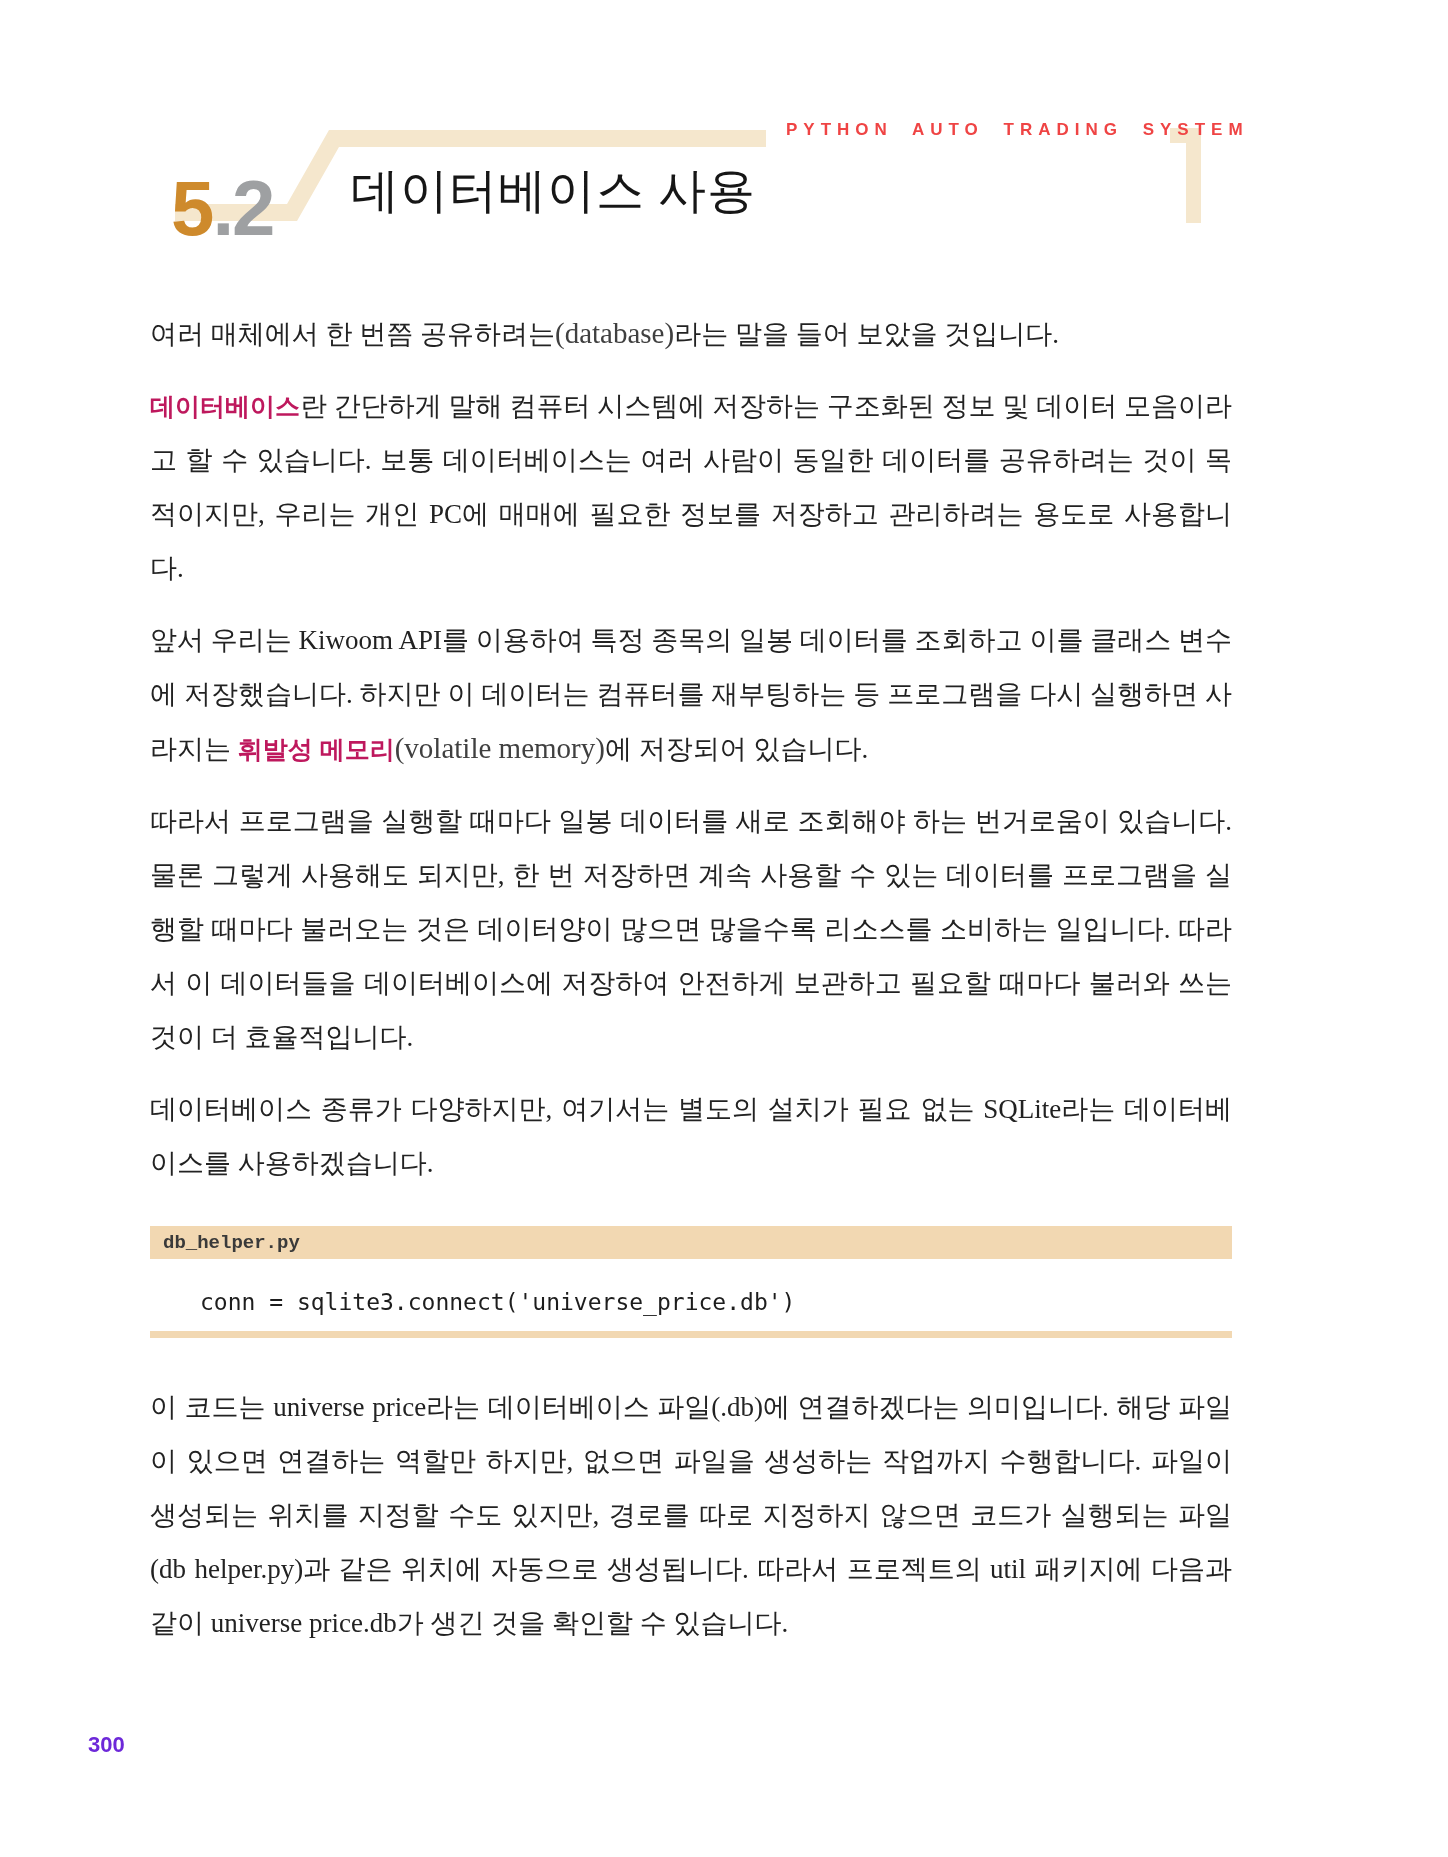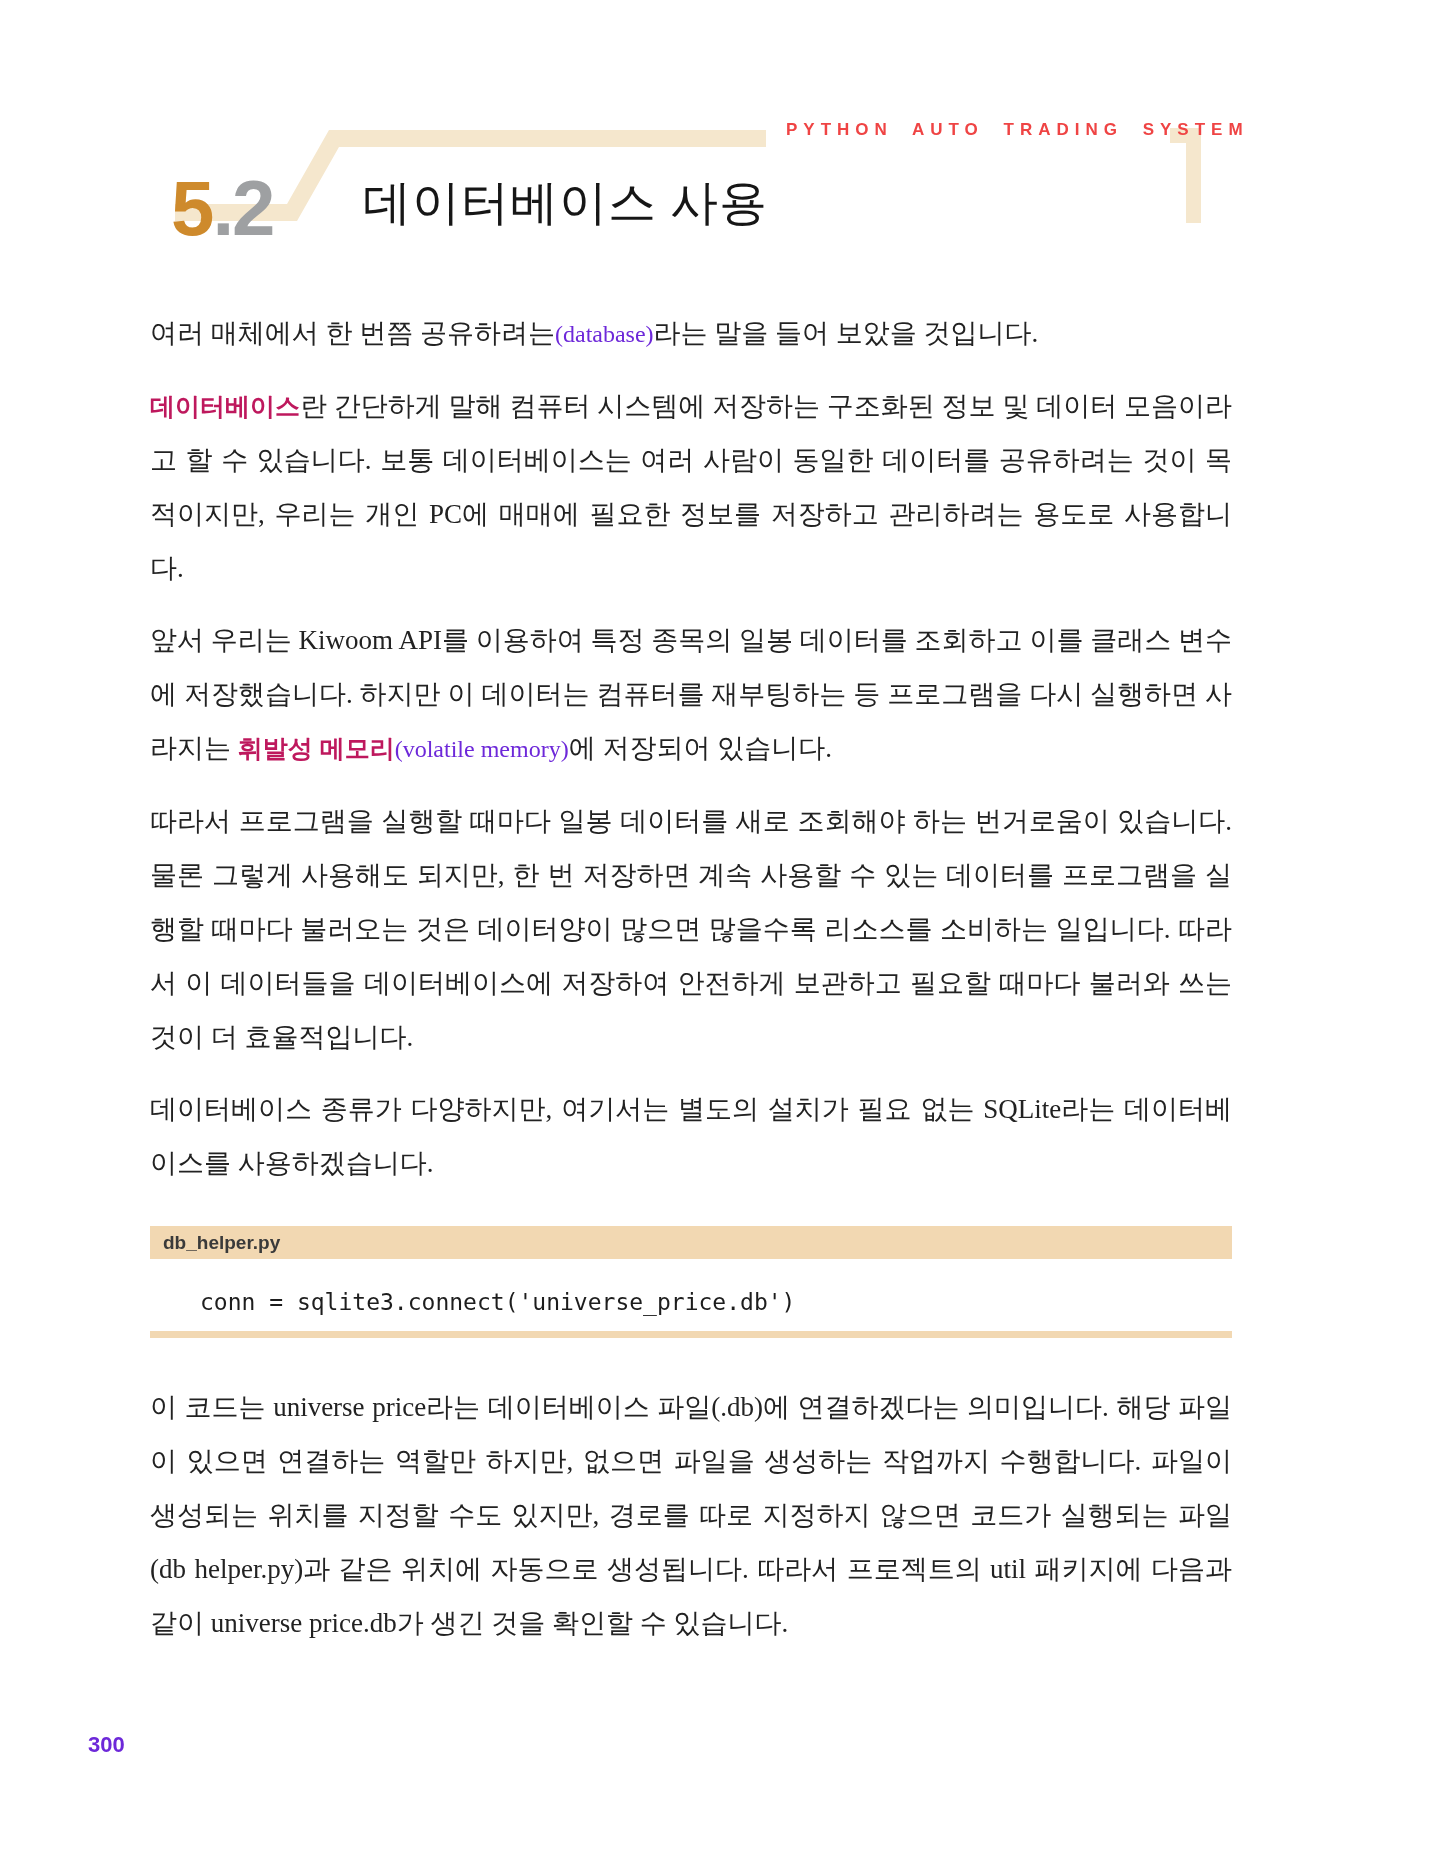--- a/index.html
+++ b/index.html
@@ -32,31 +32,31 @@
   }
   
   .body-col{
     position:absolute;left:150px;top:306px;width:1082px;
   }
   p.body-para{
     margin:0 0 18px 0;
     font-size:27px;line-height:54px;color:#222222;
     text-align:justify;
   }
-  .run-gray{color:#6d28d9;font-size:24px;}
+  .run-gray{color:#404040;font-size:29px;}
   .run-bold{
     font-family:"Liberation Sans","DejaVu Sans",sans-serif;
     font-weight:700;font-size:25px;color:#be185d;
   }
   
   .code-block{margin:36px 0 42px 0;}
   .code-bar{
     height:33px;background:#F2D8B2;
     display:flex;align-items:center;padding-left:13px;
-    font-family:Liberation Sans, sans-serif;
+    font-family:Liberation Mono, monospace;
     font-weight:700;font-size:19px;color:#3A3A3A;
   }
   .code-body{padding:22px 0 8px 50px;}
   .code-line{
     font-family:"DejaVu Sans Mono","Liberation Mono",monospace;
     font-size:23px;line-height:42px;color:#1D1D1D;white-space:pre;
   }
   .code-rule{height:7px;background:#F2D8B2;}
   
   .page-number{
@@ -72,21 +72,21 @@
 
   <svg class="header-decor" viewBox="0 0 1448 260" xmlns="http://www.w3.org/2000/svg">
     <polygon fill="#F5E7CD" points="766,130 329,130 287,204 175,204 175,221 297,221 339,147 766,147"></polygon>
     <polygon fill="#F5E7CD" points="1170,128 1201,128 1201,223 1186,223 1186,143 1170,143"></polygon>
   </svg>
 
   <div class="section-number">
     <span class="num-main">5</span><span class="num-dec">.2</span>
   </div>
 
-  <h1 class="section-title" style="font-weight:normal;margin:16px;">데이터베이스 사용</h1>
+  <h1 class="section-title" style="font-weight:normal;margin:4px;">데이터베이스 사용</h1>
 
   <div class="series-label">PYTHON AUTO TRADING SYSTEM</div>
 
   <div class="body-col">
 
     <p class="body-para"><span>여러 매체에서 한 번쯤 공유하려는</span><span class="run-gray">(database)</span><span>라는 말을 들어 보았을 것입니다.</span></p>
 
     <p class="body-para"><span class="run-bold">데이터베이스</span><span>란 간단하게 말해 컴퓨터 시스템에 저장하는 구조화된 정보 및 데이터 모음이라고 할 수 있습니다. 보통 데이터베이스는 여러 사람이 동일한 데이터를 공유하려는 것이 목적이지만, 우리는 개인 PC에 매매에 필요한 정보를 저장하고 관리하려는 용도로 사용합니다.</span></p>
 
     <p class="body-para"><span>앞서 우리는 Kiwoom API를 이용하여 특정 종목의 일봉 데이터를 조회하고 이를 클래스 변수에 저장했습니다. 하지만 이 데이터는 컴퓨터를 재부팅하는 등 프로그램을 다시 실행하면 사라지는 </span><span class="run-bold">휘발성 메모리</span><span class="run-gray">(volatile memory)</span><span>에 저장되어 있습니다.</span></p>

